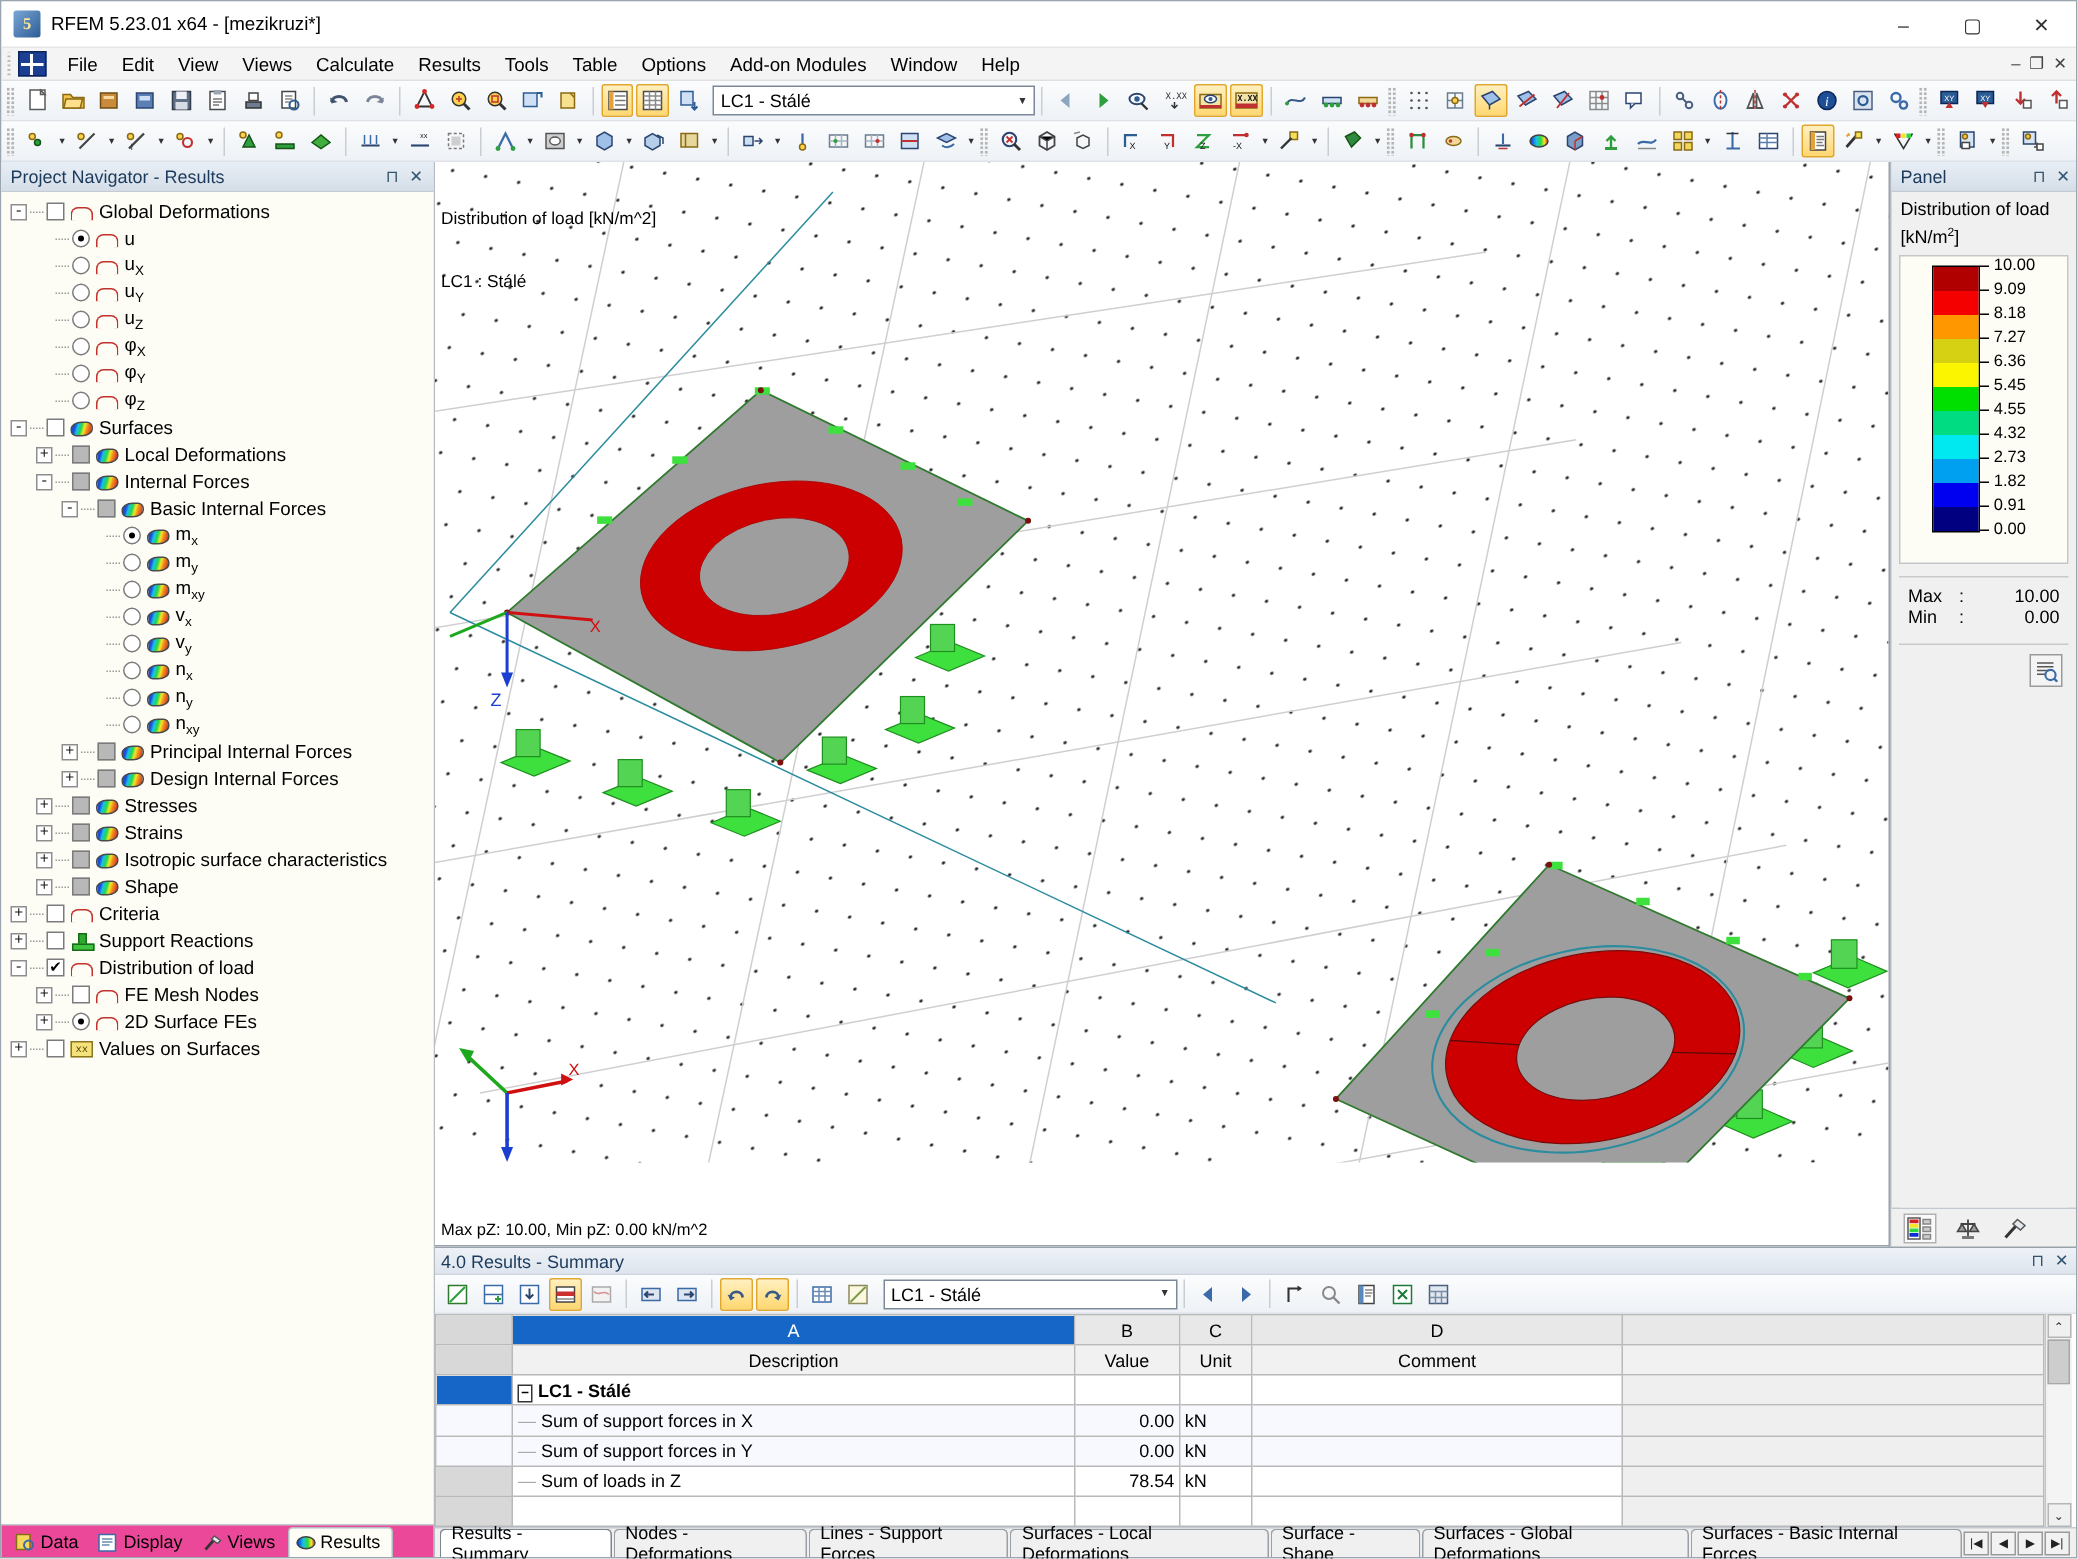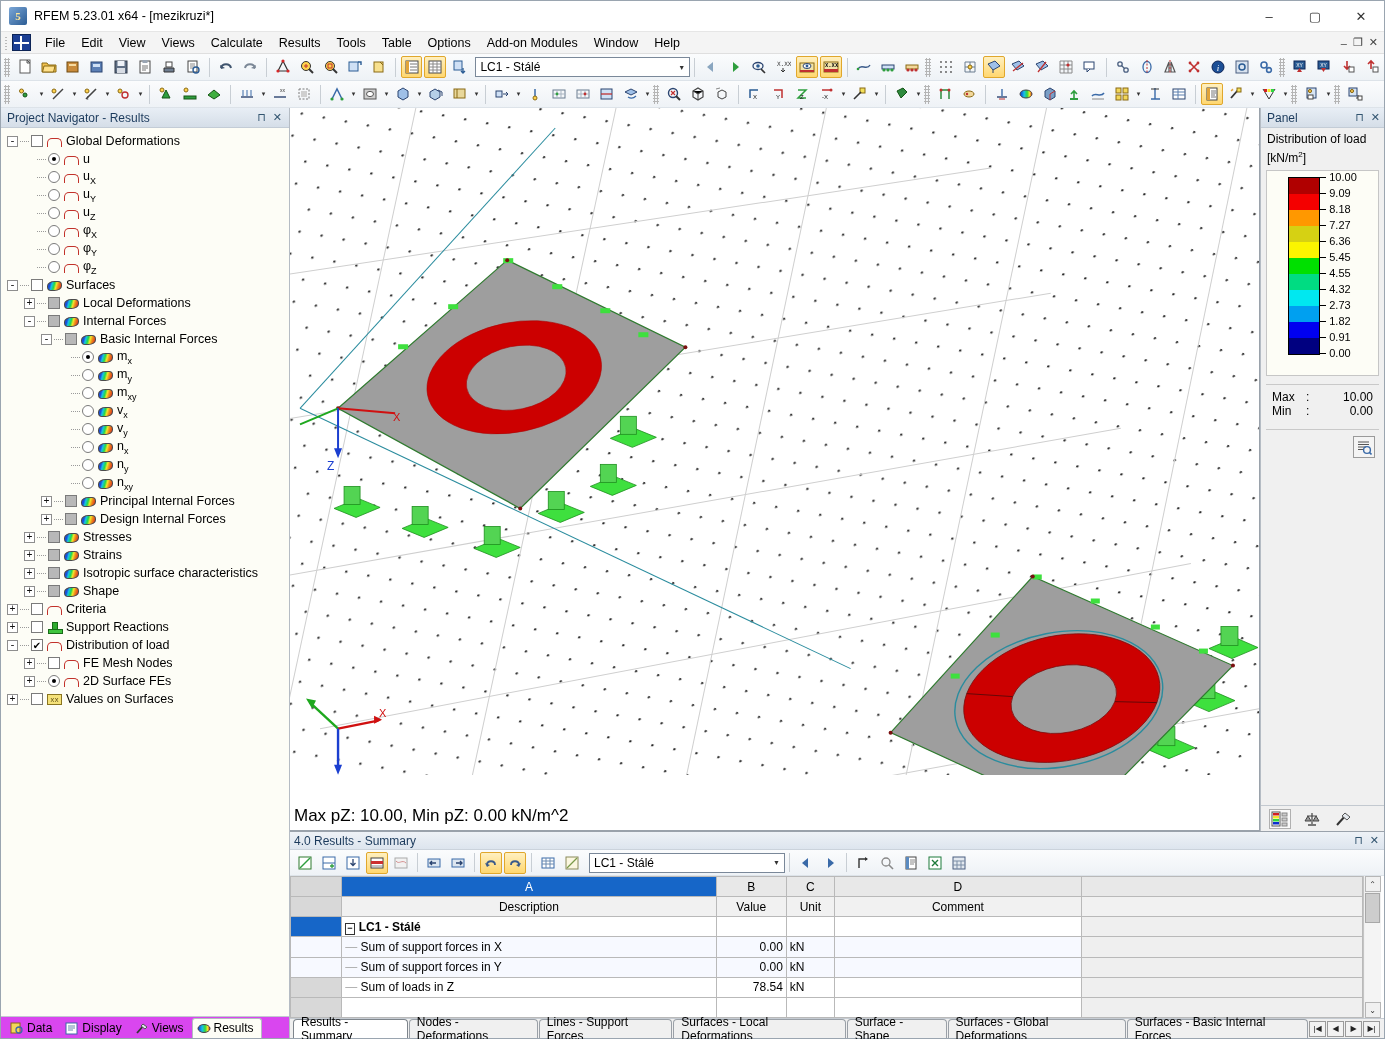--- a/index.html
+++ b/index.html
@@ -173,21 +173,21 @@
     background:#3ec43e; border:1px solid #186b18;
   }
   .ico-val {
     background:#f5e27a; border:1px solid #8a7520; height:11px; margin-top:1px;
     font-size:7px; color:#5a4a10; text-align:center; line-height:10px;
     font-family:"Liberation Mono", monospace;
   }
   .tlabel sub { font-size: 9px; }
   .nav-tabs {
     height: 22px; min-height:22px; display:flex; align-items:flex-end;
-    background:#d946ef; border-top:1px solid #c3c9d0; padding-left:4px;
+    background:#ec4899; border-top:1px solid #c3c9d0; padding-left:4px;
   }
   .ntab {
     display:flex; align-items:center; gap:3px;
     padding: 2px 7px 3px 4px; font-size:12px; color:#000;
     border:1px solid transparent; border-bottom:none;
   }
   .ntab.sel { background:#fdfdf6; border-color:#b4bbc2; border-radius:3px 3px 0 0;}
   .ntab .mini { width:14px; height:13px; }
 
   
@@ -196,21 +196,21 @@
   .viewport {
     flex:1; position:relative; overflow:hidden;
     background:#ffffff; border:1px solid #9aa2ab; border-top:none; border-left:none;
     margin: 0;
   }
   .vp-label {
     position:absolute; left:4px; top:3px; font-size:11.5px; color:#000; line-height:14px;
     z-index: 5; white-space:pre;
   }
   .vp-footer {
-    position:absolute; left:4px; bottom:4px; font-size:17px; color:#000; z-index:5;margin-top:20px;
+    position:absolute; left:4px; bottom:4px; font-size:11px; color:#000; z-index:5;margin-top:20px;
   }
   .vp-canvas { position:absolute; inset:0; }
 
   
   .panel {
     width: 124px; min-width:124px;
     background:#f0f0f0; display:flex; flex-direction:column;
     border-left:1px solid #b5bcc4;
   }
   .panel-header {
@@ -1381,20 +1381,24 @@
           </span>
           <span>Results</span>
         </div>
       </div>
     </div>
 
     <div class="center-col">
       <div class="viewport-row">
 
         <div class="viewport">
+          <div class="vp-label">
+            <div>Distribution of load [kN/m^2]</div>
+            <div>LC1 : Stálé</div>
+          </div>
 
           <svg class="vp-canvas" viewBox="0 0 968 666" preserveAspectRatio="none">
             <defs>
               <pattern id="dotgrid" width="22" height="22" patternUnits="userSpaceOnUse">
                 <circle cx="1.2" cy="1.2" r="1.1" fill="#2a2a2a"></circle>
               </pattern>
             </defs>
 
             <g transform="matrix(1,0.18,-0.42,1,180,-60)">
               <rect x="-200" y="-200" width="1500" height="1200" fill="url(#dotgrid)"></rect>

